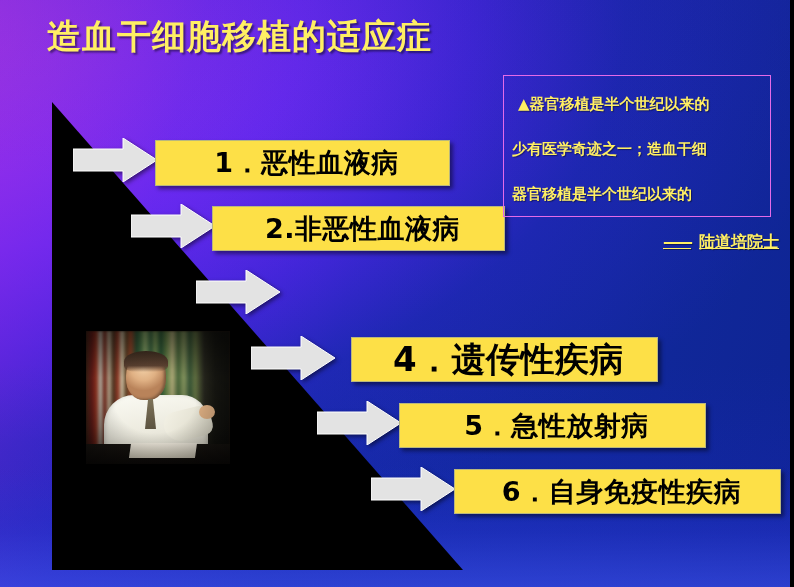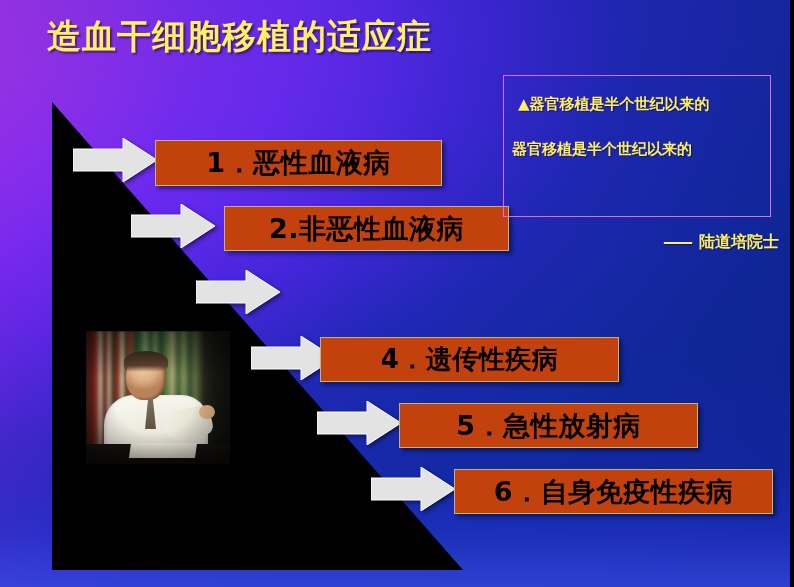--- a/index.html
+++ b/index.html
@@ -172,30 +172,31 @@
     bottom: 6px;
     width: 66px;
     height: 15px;
     background: linear-gradient(180deg, #efeadd 0%, #c9c3b2 100%);
     transform: skewX(-8deg);
   }
 
   
   .ybox {
     position: absolute;
-    background: #c2410c;
+    background: #fde047;
     border: 1px solid #b9b77e;
     box-shadow: 3px 3px 4px rgba(0,0,0,0.45);
     color: #000;
     font-weight: bold;
     display: flex;
     align-items: center;
     justify-content: center;
     white-space: nowrap;
     letter-spacing: 0.5px;
+    padding-left: 8px;
   }
 
   
   .arrow {
     position: absolute;
     filter: drop-shadow(2px 2px 2px rgba(0,0,0,0.5));
   }
 
   
   .quote-box {
@@ -221,20 +222,21 @@
     position: absolute;
     left: 503px;
     top: 232px;
     width: 276px;
     text-align: right;
     color: #ffef63;
     font-size: 16px;
     font-weight: bold;
     white-space: nowrap;
     text-shadow: 1px 1px 1px rgba(0,0,0,0.4);
+    text-decoration: underline;
   }
   .attribution .dash { letter-spacing: -2px; margin-right: 8px; }
 </style>
 </head>
 <body>
 
 <div id="slide">
 
   <div class="bg-base"></div>
   <div class="bg-overlay"></div>
@@ -279,39 +281,40 @@
     <polygon points="0,11 50,11 50,0 84,22 50,44 50,33 0,33" fill="#e3e3e3" stroke="#ffffff" stroke-width="1"></polygon>
   </svg>
   <svg class="arrow" style="left:371px; top:467px; width:84px; height:44px;" viewBox="0 0 84 44">
     <polygon points="0,11 50,11 50,0 84,22 50,44 50,33 0,33" fill="#e3e3e3" stroke="#ffffff" stroke-width="1"></polygon>
   </svg>
 
   <div class="ybox" style="left:155px; top:140px; width:285px; height:44px; font-size:27px;">
     <span>1．恶性血液病</span>
   </div>
 
-  <div class="ybox" style="left:224px; top:206px; width:283px; height:43px; font-size:27px;">
+  <div class="ybox" style="left:212px; top:206px; width:283px; height:43px; font-size:27px;">
     <span>2.非恶性血液病</span>
   </div>
 
 
-  <div class="ybox" style="left:320px; top:337px; width:297px; height:43px; font-size:26px;">
+  <div class="ybox" style="left:351px; top:337px; width:297px; height:43px; font-size:34px;">
     <span>4．遗传性疾病</span>
   </div>
 
   <div class="ybox" style="left:399px; top:403px; width:297px; height:43px; font-size:27px;">
     <span>5．急性放射病</span>
   </div>
 
   <div class="ybox" style="left:454px; top:469px; width:317px; height:43px; font-size:27px;text-align:right;">
     <span>6．自身免疫性疾病</span>
   </div>
 
   <div class="quote-box">
     <div class="quote-line first">▲器官移植是半个世纪以来的</div>
+    <div class="quote-line">少有医学奇迹之一；造血干细</div>
     <div class="quote-line">器官移植是半个世纪以来的</div>
   </div>
 
   <div class="attribution">
     <span class="dash">——</span><span>陆道培院士</span>
   </div>
 
 </div>
 
 </body></html>

